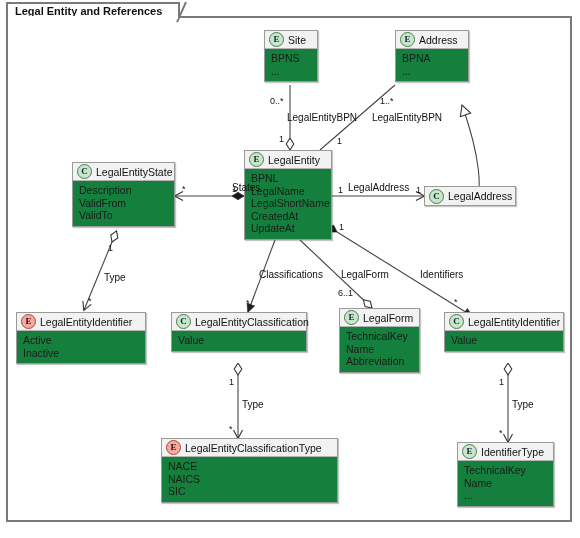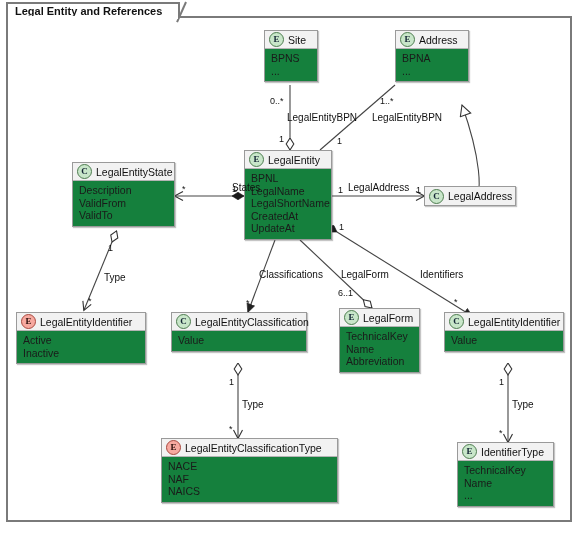--- a/index.html
+++ b/index.html
@@ -260,22 +260,22 @@
         <div class="attr">Value</div>
       </div>
     </div>
   <div class="node" id="n-leclasstype" style="left:161px;top:438px;width:177px;">
       <div class="node-head">
         <span class="badge badge-ENUM">E</span>
         <span class="node-title">LegalEntityClassificationType</span>
       </div>
       <div class="node-body">
         <div class="attr">NACE</div>
-        <div class="attr">NAF</div>
         <div class="attr">NAICS</div>
+        <div class="attr">SIC</div>
       </div>
     </div>
   <div class="node" id="n-identtype" style="left:457px;top:442px;width:97px;">
       <div class="node-head">
         <span class="badge badge-E">E</span>
         <span class="node-title">IdentifierType</span>
       </div>
       <div class="node-body">
         <div class="attr">TechnicalKey</div>
         <div class="attr">Name</div>

